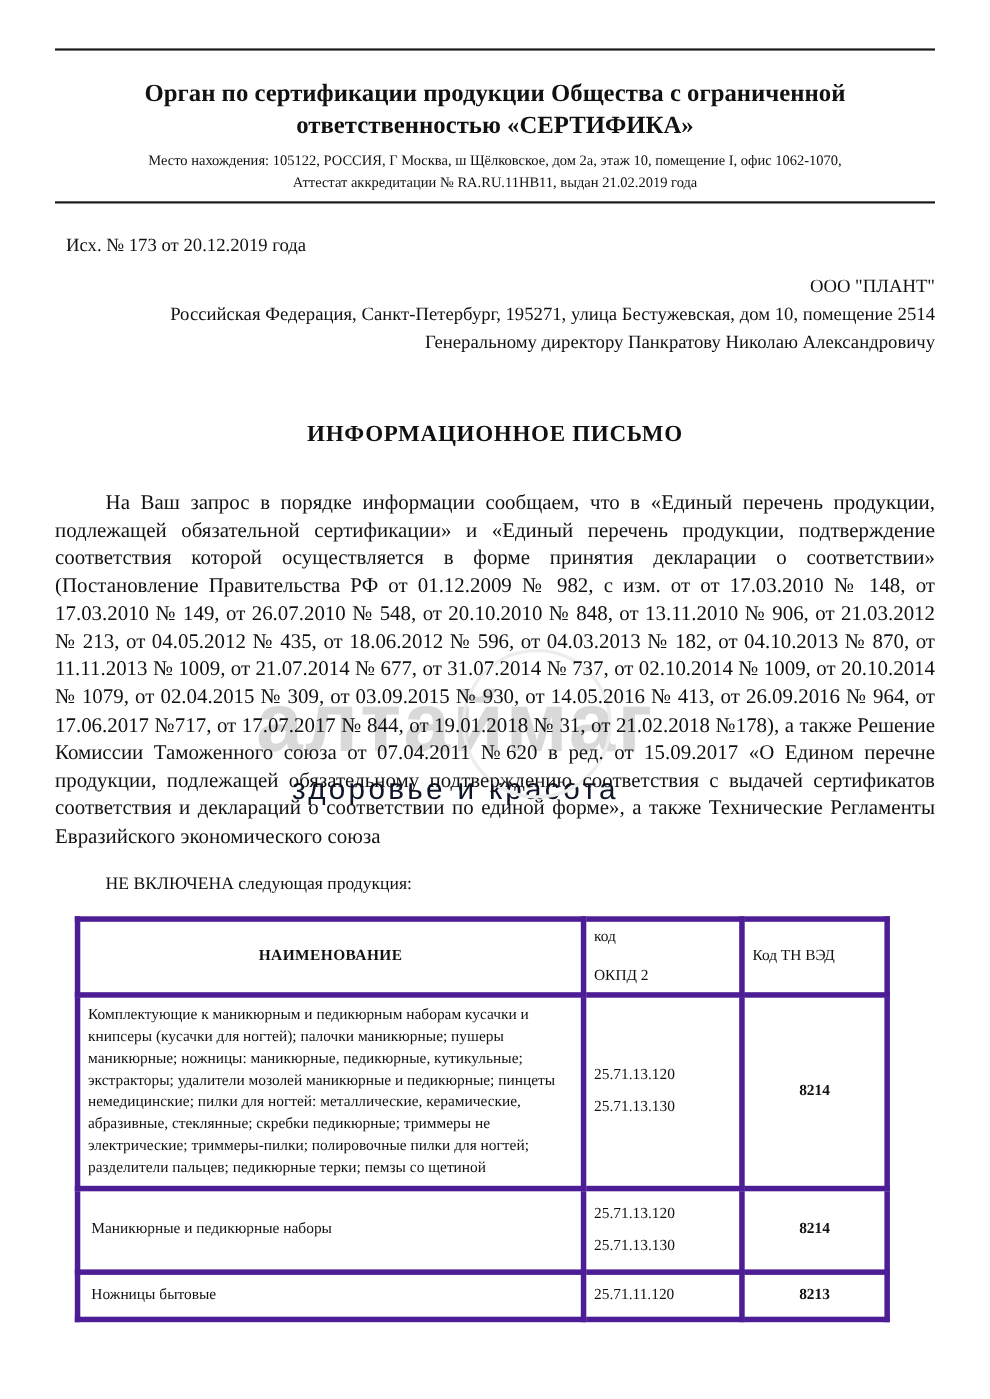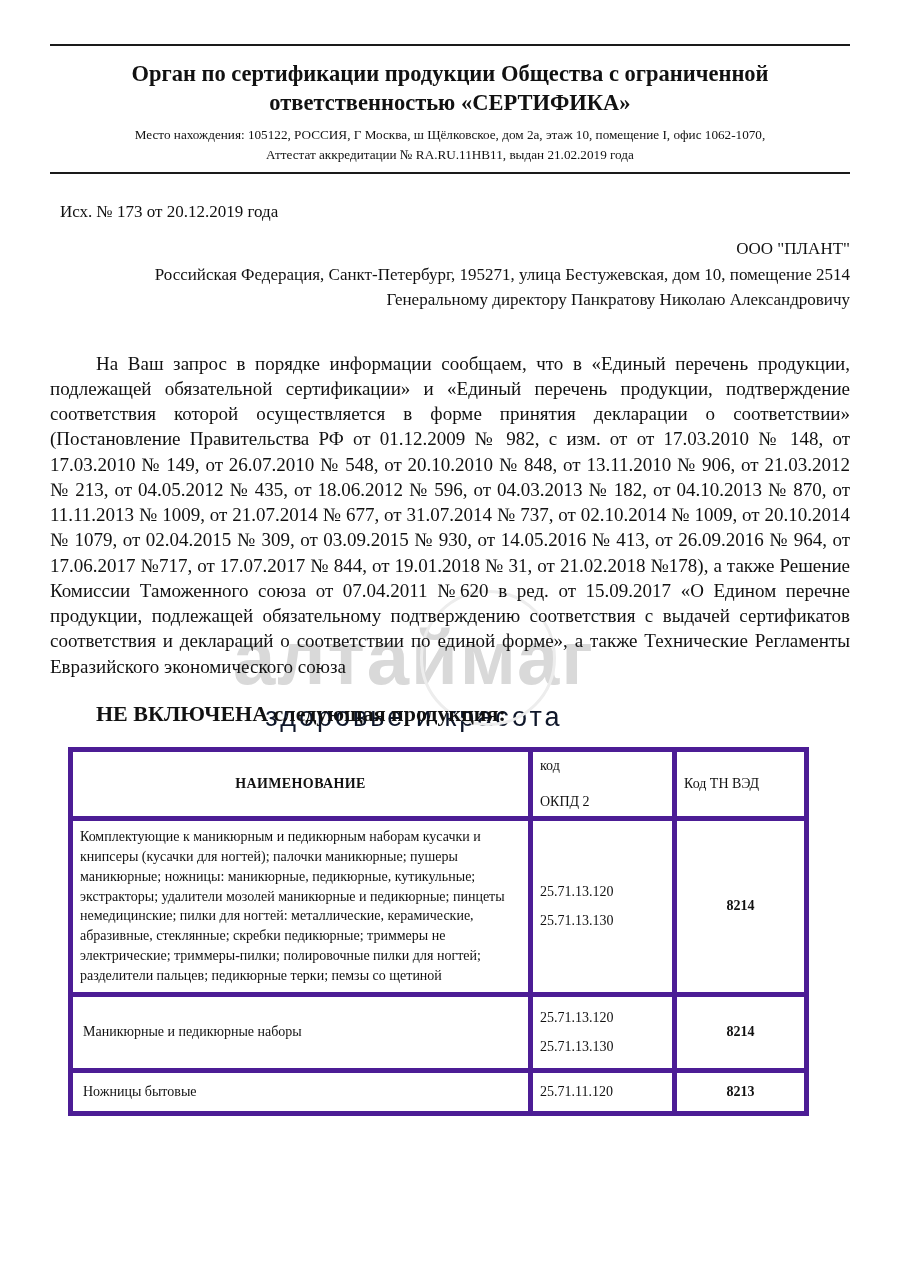--- a/index.html
+++ b/index.html
@@ -67,21 +67,21 @@
     margin: 0;
   }
   .letterhead {
     text-align: center;
     padding: 6px 0 4px 0;
   }
   .letterhead h1 {
     font-size: 22.5px;
     font-weight: 700;
     line-height: 1.28;
-    margin: 8px 48px 8px 48px;
+    margin: 19px 48px 8px 48px;
   }
   .letterhead .addr {
     font-size: 13.2px;
     line-height: 1.38;
     margin: 0 8px;
   }
   .letterhead .accred {
     font-size: 13.2px;
     line-height: 1.38;
     margin: 2px 8px 4px 8px;
@@ -112,24 +112,23 @@
 
   
   .body-par {
     font-size: 19px;
     line-height: 1.33;
     text-align: justify;
     margin: 38px 0 0 0;
     text-indent: 46px;
   }
   .not-included {
-    font-size: 22px;
+    font-size: 16px;
     margin: 22px 0 0 0;
     text-indent: 46px;
-    font-weight: bold;
   }
 
   
   table.prod {
     border-collapse: collapse;
     width: 736px;
     margin: 20px 0 0 18px;
     table-layout: fixed;
   }
   table.prod th, table.prod td {
@@ -199,20 +198,21 @@
     <hr class="rule">
 
     <div class="outgoing">Исх. № 173 от 20.12.2019 года</div>
 
     <div class="addressee">
       <div>ООО "ПЛАНТ"</div>
       <div>Российская Федерация, Санкт-Петербург, 195271, улица Бестужевская, дом 10, помещение 2514</div>
       <div>Генеральному директору Панкратову Николаю Александровичу</div>
     </div>
 
+    <div class="doc-title">ИНФОРМАЦИОННОЕ ПИСЬМО</div>
 
     <p class="body-par">На Ваш запрос в порядке информации сообщаем, что в «Единый перечень продукции, подлежащей обязательной сертификации» и «Единый перечень продукции, подтверждение соответствия которой осуществляется в форме принятия декларации о соответствии» (Постановление Правительства РФ от 01.12.2009 № 982, с изм. от от 17.03.2010 № 148, от 17.03.2010 № 149, от 26.07.2010 № 548, от 20.10.2010 № 848, от 13.11.2010 № 906, от 21.03.2012 № 213, от 04.05.2012 № 435, от 18.06.2012 № 596, от 04.03.2013 № 182, от 04.10.2013 № 870, от 11.11.2013 № 1009, от 21.07.2014 № 677, от 31.07.2014 № 737, от 02.10.2014 № 1009, от 20.10.2014 № 1079, от 02.04.2015 № 309, от 03.09.2015 № 930, от 14.05.2016 № 413, от 26.09.2016 № 964, от 17.06.2017 №717, от 17.07.2017 № 844, от 19.01.2018 № 31, от 21.02.2018 №178), а также Решение Комиссии Таможенного союза от 07.04.2011 №620 в ред. от 15.09.2017 «О Едином перечне продукции, подлежащей обязательному подтверждению соответствия с выдачей сертификатов соответствия и деклараций о соответствии по единой форме», а также Технические Регламенты Евразийского экономического союза</p>
 
     <p class="not-included">НЕ ВКЛЮЧЕНА следующая продукция:</p>
 
     <table class="prod">
       <colgroup>
         <col class="col-name">
         <col class="col-okpd">
         <col class="col-tnved">

